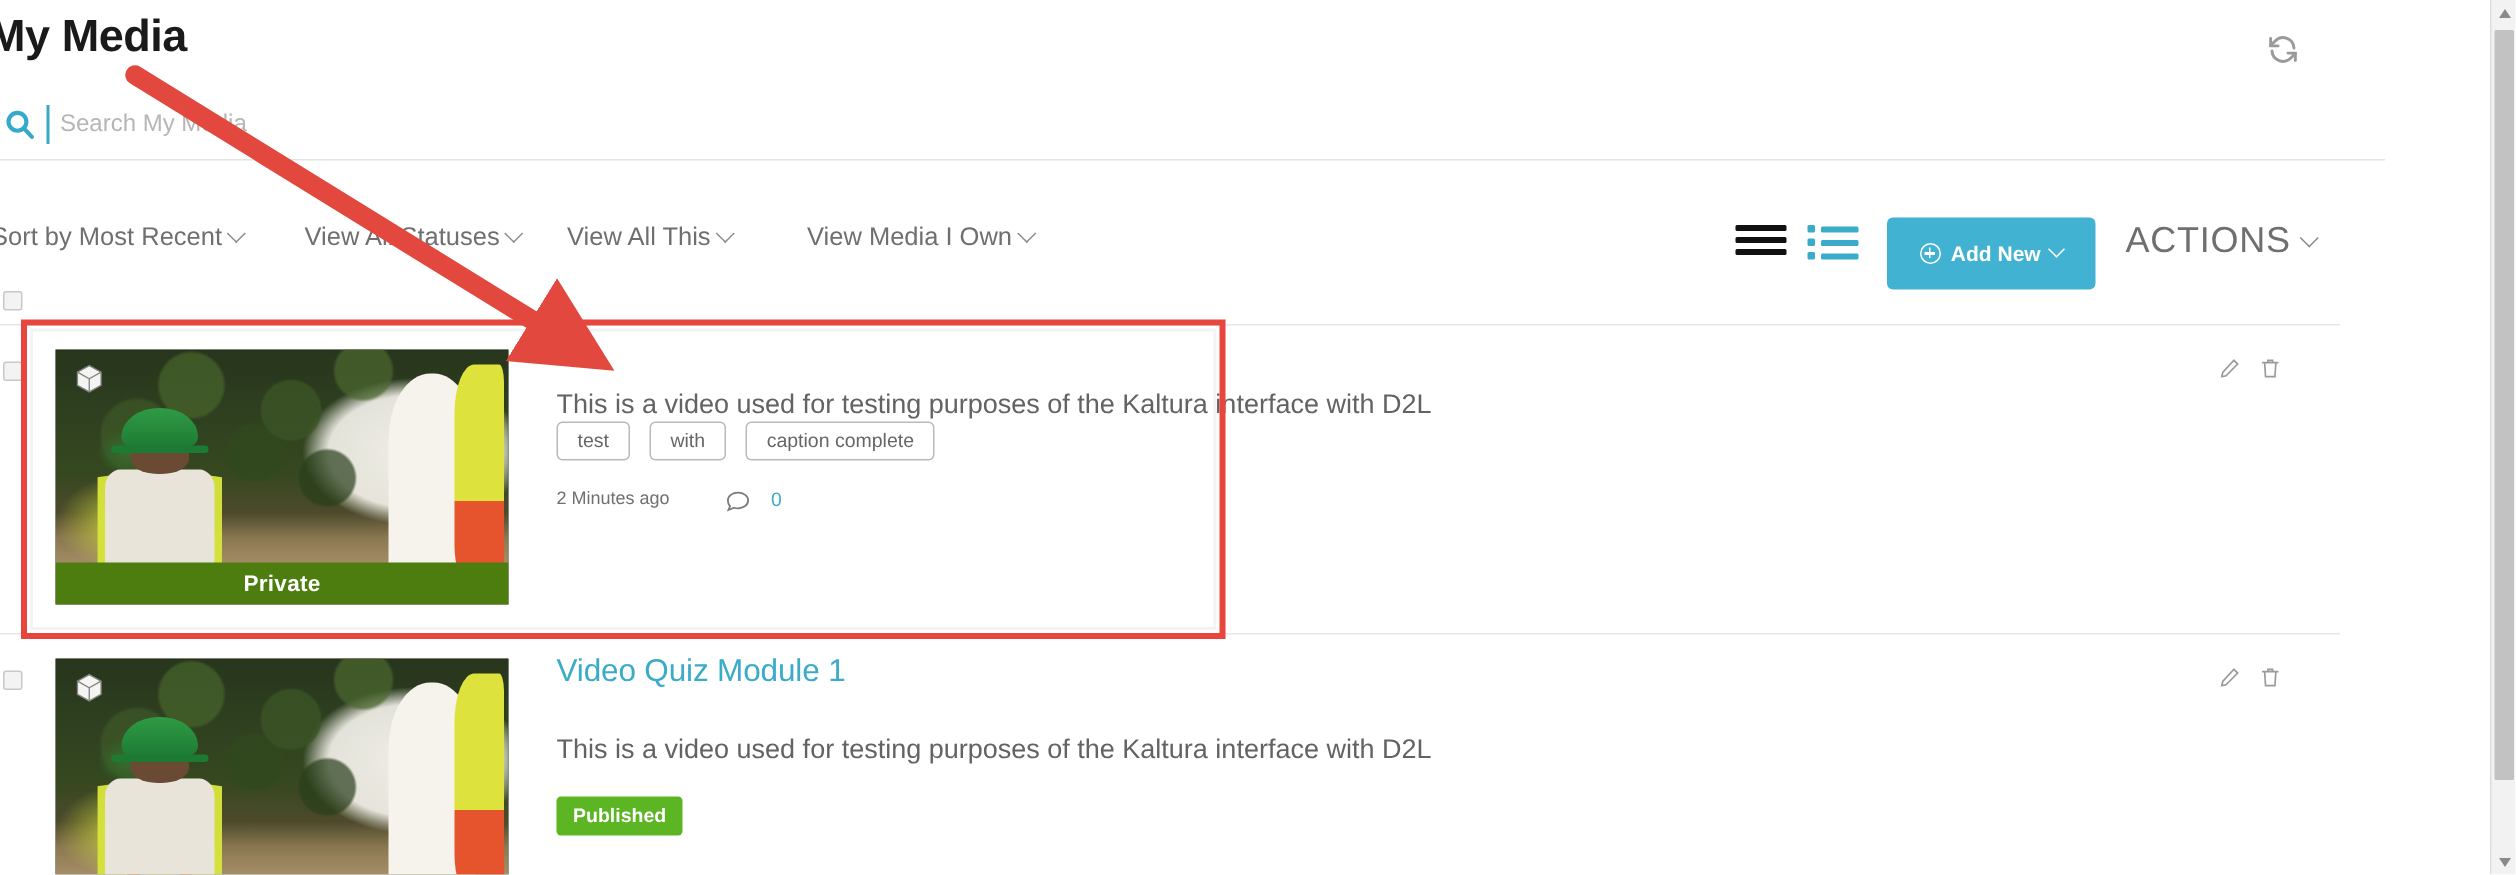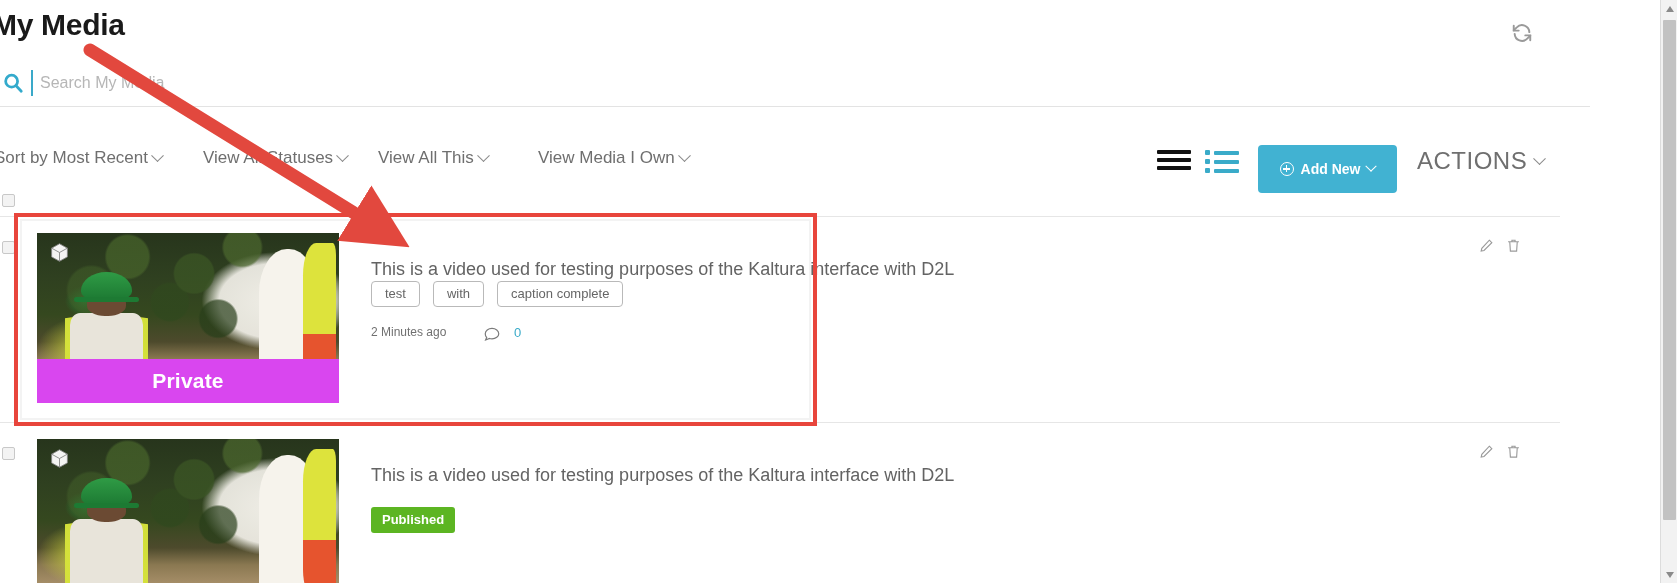--- a/index.html
+++ b/index.html
@@ -302,24 +302,24 @@
   .thumb-cube {
     position: absolute;
     left: 12px; top: 9px;
     width: 21px; height: 21px;
     opacity: 0.95;
   }
   .thumb-cube svg { display: block; width: 21px; height: 21px; }
   .privacy-banner {
     position: absolute;
     left: 0; bottom: 0;
-    width: 100%; height: 44px;
-    background: #d946ef;
+    width: 100%; height: 28px;
+    background: #4d7c0f;
     color: #fff;
-    font-size: 21px;
+    font-size: 15px;
     font-weight: bold;
     display: flex;
     align-items: center;
     justify-content: center;
     letter-spacing: 0.2px;
   }
 
   .meta { position: absolute; left: 371px; top: 14px; width: 1050px; }
   .media-title {
     font-size: 21px;
@@ -591,20 +591,21 @@
           </div>
           <div class="thumb-cube">
             <svg viewBox="0 0 24 24" fill="#ffffff" stroke="#888" stroke-width="1">
               <path d="M12 2 21 7 21 17 12 22 3 17 3 7z"></path>
               <path d="M3 7 12 12 21 7" fill="none" stroke="#888"></path>
               <path d="M12 12 12 22" fill="none" stroke="#888"></path>
             </svg>
           </div>
         </div>
         <div class="meta">
+          <div class="media-title">Video Quiz Module 1</div>
           <div class="media-desc">This is a video used for testing purposes of the Kaltura interface with D2L</div>
           <div class="pub-badge">Published</div>
         </div>
         <div class="row-tools">
           <span>
             <svg viewBox="0 0 24 24" fill="none" stroke="currentColor" stroke-width="1.8" stroke-linecap="round">
               <path d="M16.5 3.5 20.5 7.5 8 20 3.5 21 4.5 16.5z"></path>
             </svg>
           </span>
           <span>

